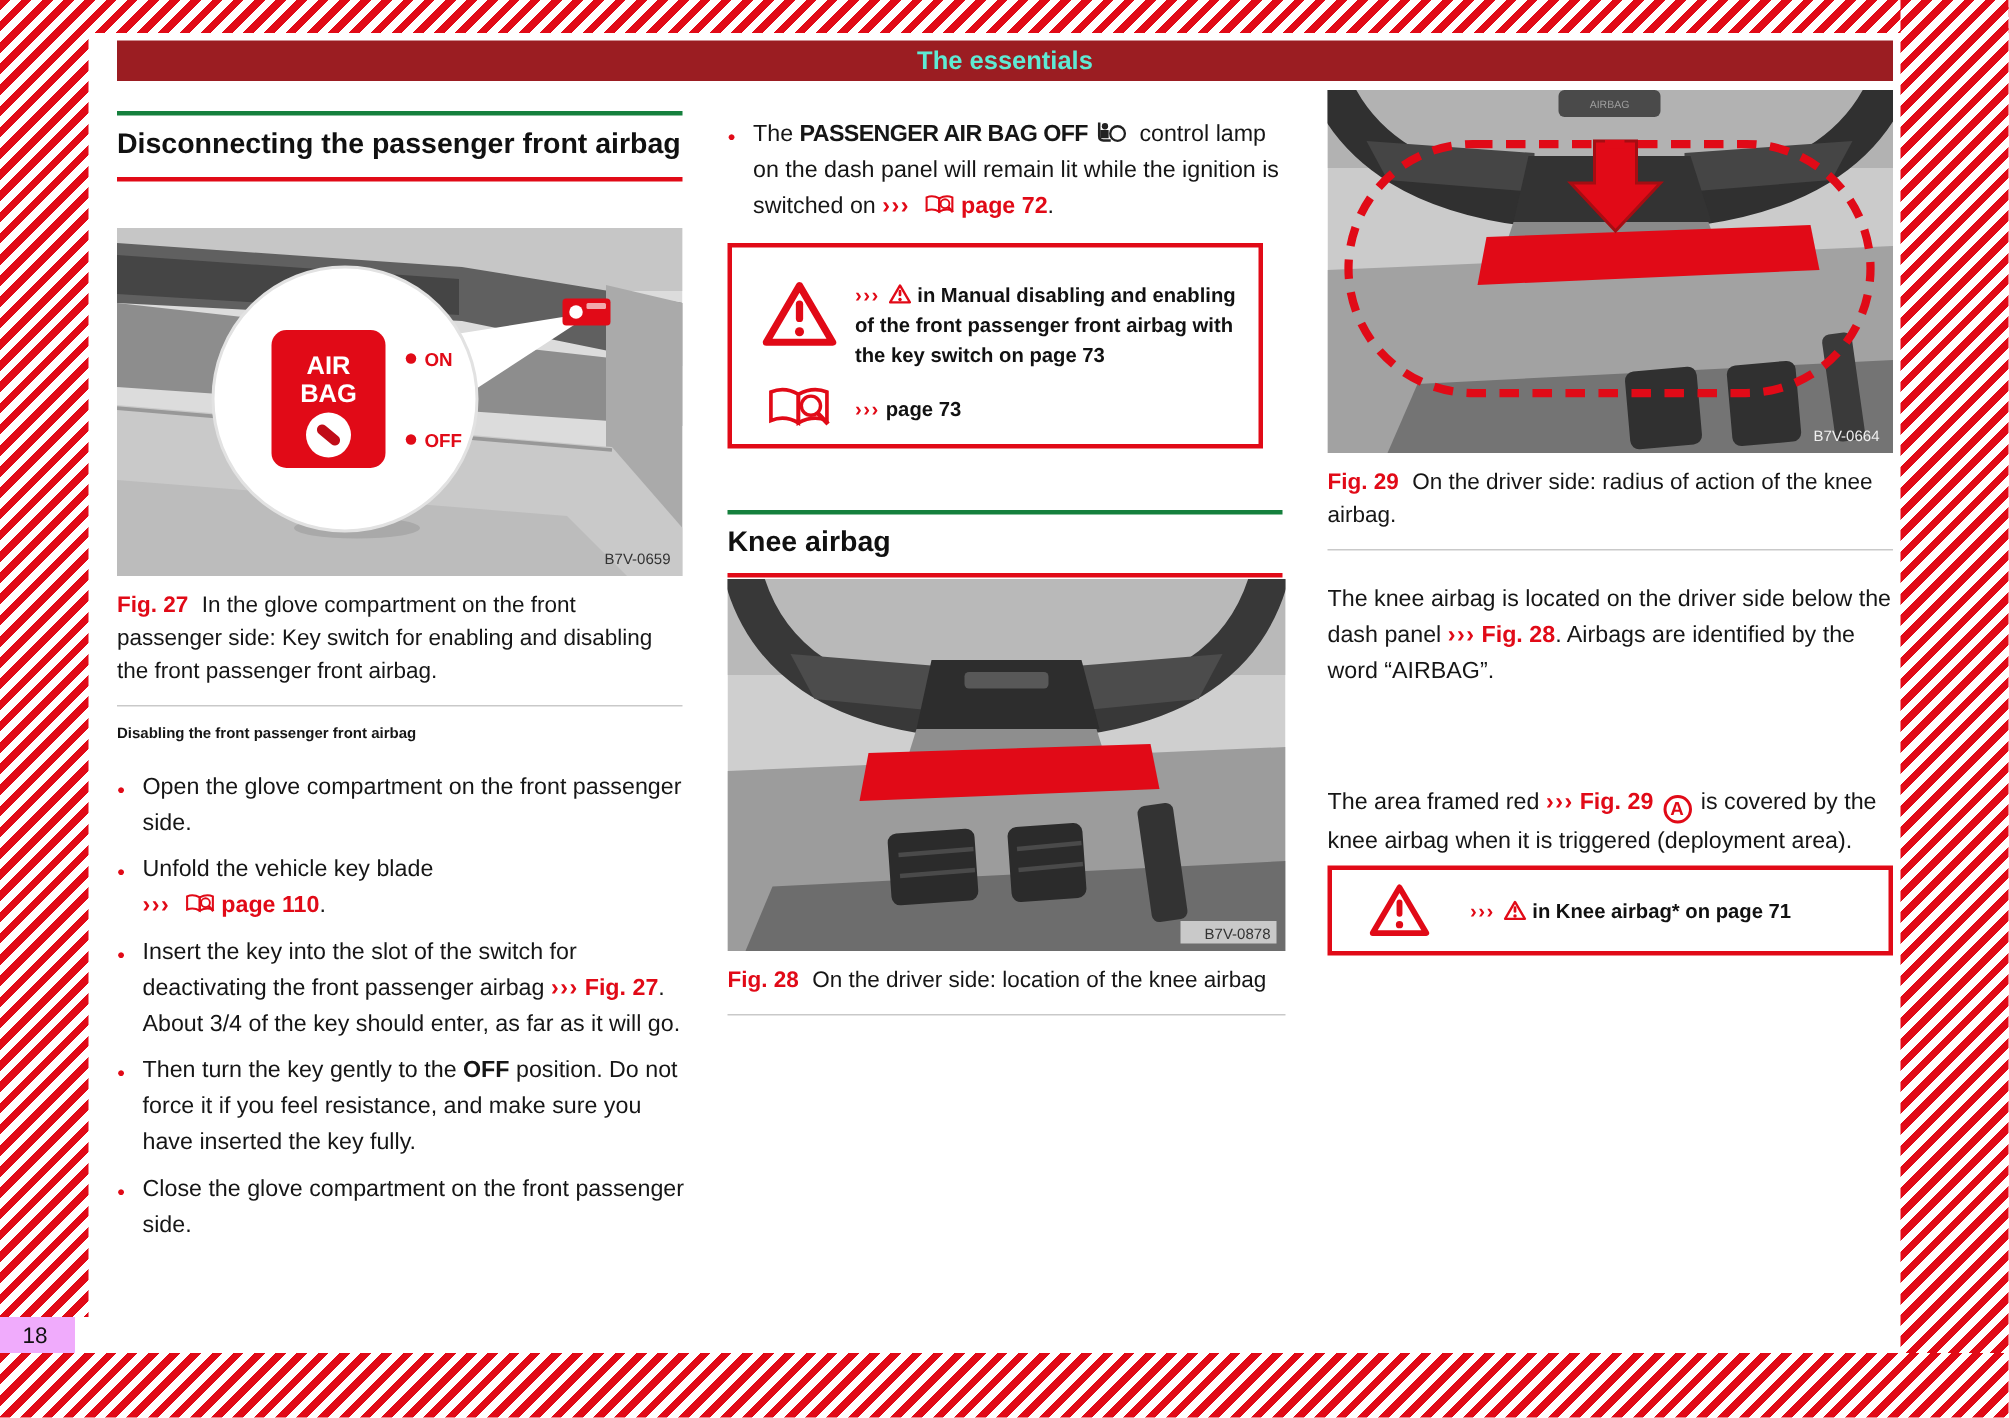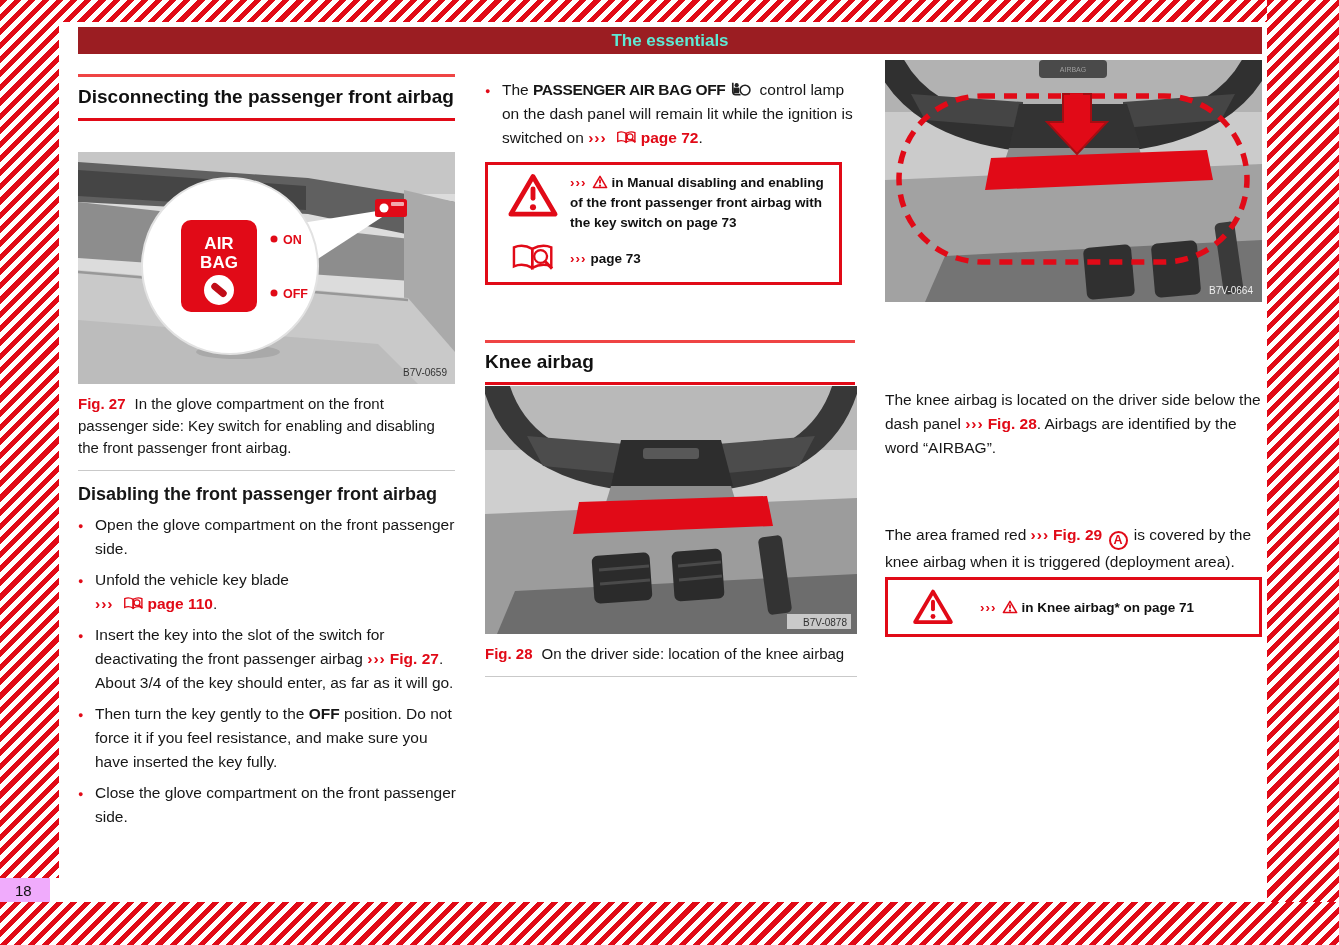--- a/index.html
+++ b/index.html
@@ -11,47 +11,47 @@
   #stripe-top    { left:0; top:0;    width:1339px; height:22px; }
   #stripe-bottom { left:0; top:902px; width:1339px; height:43px; }
   #stripe-left   { left:0; top:0;    width:59px;  height:878px; }
   #stripe-right  { left:1267px; top:0; width:72px; height:902px; }
 
   .abs { position:absolute; z-index:1; }
 
   #header-bar { left:78px; top:27px; width:1184px; height:27px; background:#9b1d22;
     color:#5eead4; font-weight:bold; font-size:17px; text-align:center; line-height:27px; }
 
-  .h1rule { border-top:3px solid #ef4444; border-bottom:3px solid #e10a17;
+  .h1rule { border-top:3px solid #15803d; border-bottom:3px solid #e10a17;
     font-size:19px; font-weight:bold; line-height:25px; color:#111; }
   #c1-title { left:78px; top:74px; width:377px; padding:7px 0 9px; }
   #c2-knee  { left:485px; top:340px; width:370px; padding:6px 0 8px; }
 
   .body-text { font-size:15.5px; line-height:24px; }
 
   .bullets { list-style:none; }
   .bullets li { position:relative; padding-left:17px; margin-bottom:7px; }
   .bullets li::before { content:"●"; position:absolute; left:0; top:1px; color:#e10a17; font-size:9px; }
 
   .ra { color:#e10a17; font-weight:bold; margin-right:4px; letter-spacing:1px; }
   .rlink { color:#e10a17; font-weight:bold; }
   .lamp { font-weight:bold; letter-spacing:-0.4px; }
 
   .fig svg { display:block; }
   .fig-caption { padding:9px 0 11px; font-size:15px; line-height:22px; border-bottom:1px solid #c9c9c9; }
   .fig-label { color:#e10a17; font-weight:bold; margin-right:9px; }
 
   #fig27 { left:78px;  top:152px; width:377px; }
-  #c1-sub { left:78px; top:484px; width:377px; font-size:18px; font-weight:bold; }
+  #c1-sub { left:78px; top:484px; width:377px; font-size:10px; font-weight:bold; }
   #c1-list { left:78px; top:513px; width:380px; }
 
   #c2-bullet { left:485px; top:78px; width:372px; }
 
   .warnbox { border:3px solid #e10a17; background:#fff; }
-  #c2-warnbox { left:485px; top:162px; width:357px; padding:7px 12px 6px 8px; }
+  #c2-warnbox { left:485px; top:162px; width:357px; padding:21px 12px 6px 8px; }
   .warn-row { display:flex; align-items:flex-start; margin-bottom:9px; }
   .warn-row.center { align-items:center; margin-bottom:2px; }
   .warn-icon-col { flex:0 0 74px; display:flex; justify-content:center; }
   .warn-text { font-size:13.5px; font-weight:bold; line-height:20px; padding-top:1px; color:#111; }
 
   #fig28 { left:485px; top:386px; width:372px; }
   #fig29 { left:885px; top:60px;  width:377px; }
 
   #c3-p1 { left:885px; top:388px; width:377px; }
   #c3-p2 { left:885px; top:487px; width:377px;margin-top:36px; }
@@ -228,20 +228,23 @@
     <path d="M134,44 h108 l14,44 h-132 Z" fill="#333333"></path>
     <polygon points="124,88 254,88 262,112 116,112" fill="#8a8a8a"></polygon>
     <polygon points="106,98 322,90 328,120 100,130" fill="#e10a17"></polygon>
     <polygon points="178,34 206,34 206,62 222,62 192,94 162,62 178,62" fill="#e10a17" stroke="#a50d12" stroke-width="2"></polygon>
     <rect x="200" y="186" width="48" height="52" rx="6" fill="#303030" transform="rotate(-5 224 212)"></rect>
     <rect x="268" y="182" width="46" height="54" rx="6" fill="#303030" transform="rotate(-5 291 209)"></rect>
     <rect x="334" y="162" width="20" height="72" rx="5" fill="#3a3a3a" transform="rotate(-8 344 198)"></rect>
     <rect x="14" y="36" width="348" height="166" rx="83" fill="none" stroke="#e10a17" stroke-width="5.5" stroke-dasharray="13 9"></rect>
     <text x="368" y="234" font-size="10" fill="#efefef" text-anchor="end">B7V-0664</text>
   </svg>
+  <figcaption class="fig-caption">
+    <span class="fig-label">Fig. 29</span><span>On the driver side: radius of action of the knee airbag.</span>
+  </figcaption>
 </figure>
 
 <p id="c3-p1" class="abs body-text">
   <span>The knee airbag is located on the driver side below the dash panel </span><span class="ra">›››</span><span class="rlink">Fig. 28</span><span>. Airbags are identified by the word “AIRBAG”.</span>
 </p>
 
 <p id="c3-p2" class="abs body-text">
   <span>The area framed red </span><span class="ra">›››</span><span class="rlink">Fig. 29</span> <span class="marker-a">A</span><span> is covered by the knee airbag when it is triggered (deployment area). Therefore, objects should never be placed or mounted in these areas.</span>
 </p>
 

